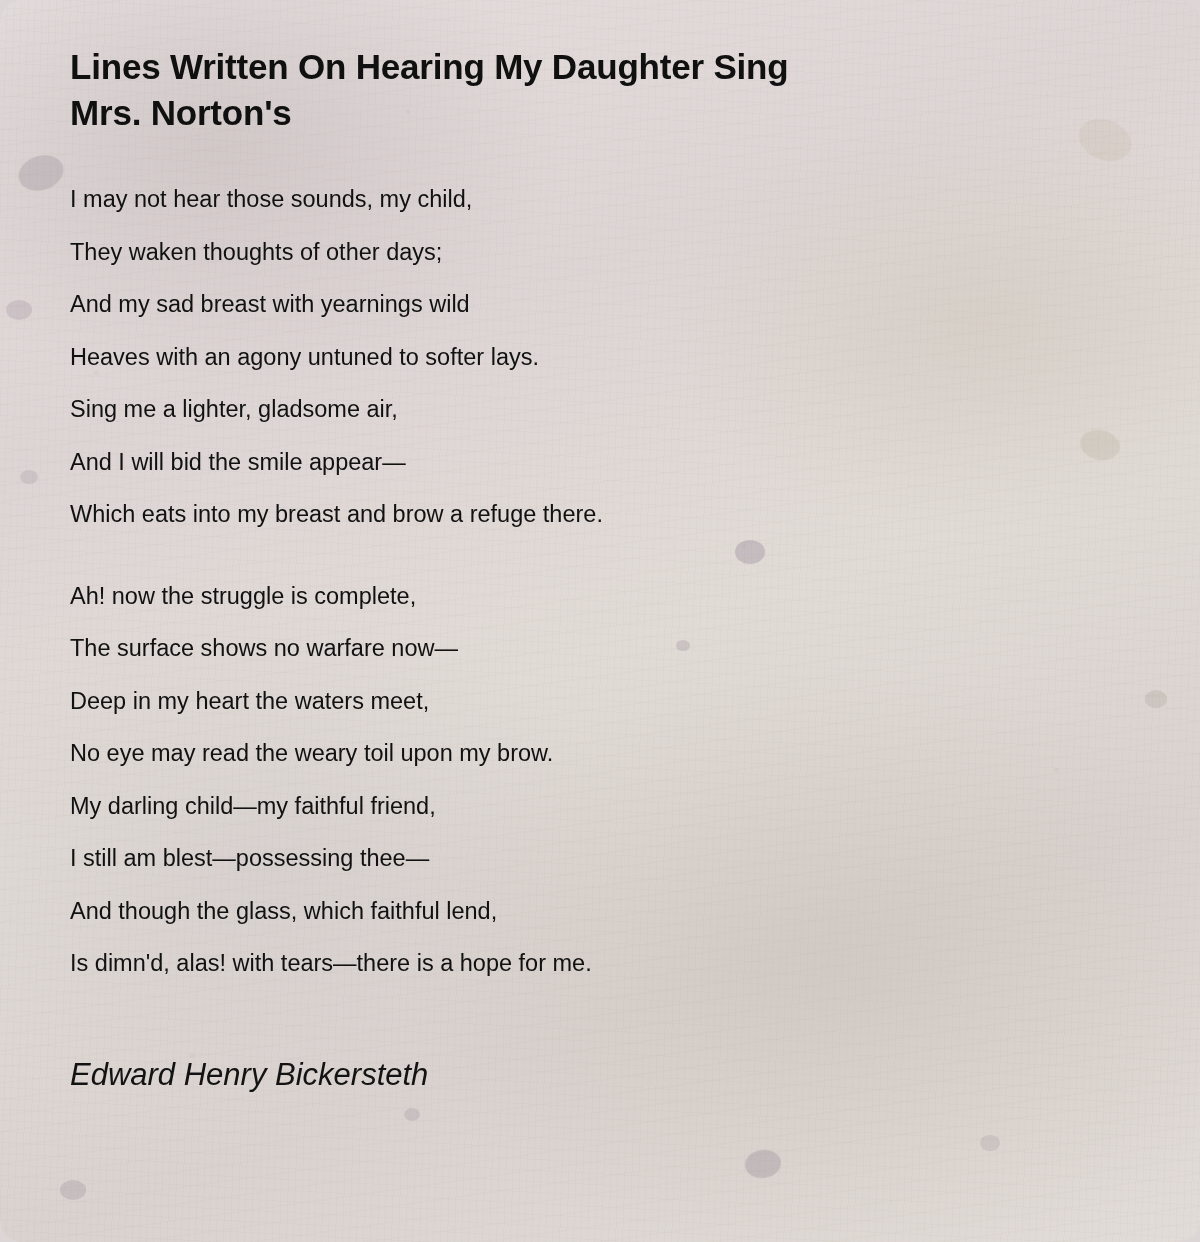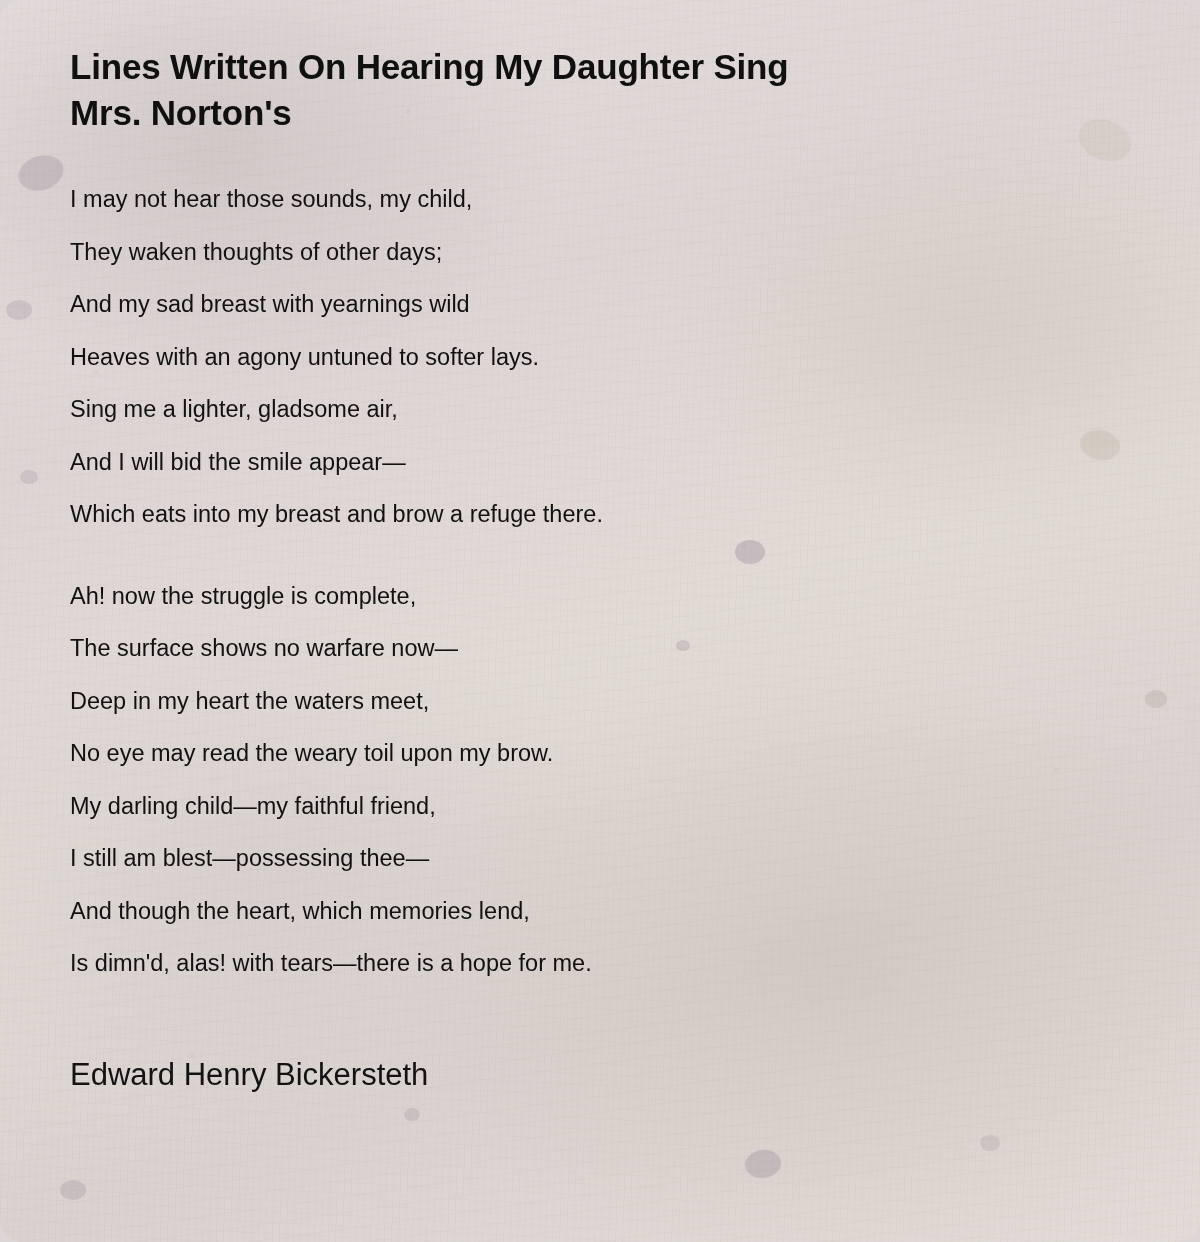--- a/index.html
+++ b/index.html
@@ -90,20 +90,21 @@
     margin: 0 0 29px 0;
     white-space: pre-wrap;
   }
   .stanza .poem-line:last-child {
     margin-bottom: 0;
   }
 
   .author {
     margin-top: 82px;
     font-size: 31px;
+    font-style: italic;
     color: #131313;
     line-height: 1.1;
   }
 </style>
 </head>
 <body>
 
 <div class="page">
 
   <div class="texture tex-a"></div>
@@ -137,20 +138,20 @@
       <p class="poem-line">Which eats into my breast and brow a refuge there.</p>
     </div>
 
     <div class="stanza">
       <p class="poem-line">Ah! now the struggle is complete,</p>
       <p class="poem-line">The surface shows no warfare now—</p>
       <p class="poem-line">Deep in my heart the waters meet,</p>
       <p class="poem-line">No eye may read the weary toil upon my brow.</p>
       <p class="poem-line">My darling child—my faithful friend,</p>
       <p class="poem-line">I still am blest—possessing thee—</p>
-      <p class="poem-line">And though the heart, which memories lend,</p>
+      <p class="poem-line">And though the glass, which faithful lend,</p>
       <p class="poem-line">Is dimn'd, alas! with tears—there is a hope for me.</p>
     </div>
 
     <div class="author">Edward Henry Bickersteth</div>
 
   </div>
 </div>
 
 </body></html>

